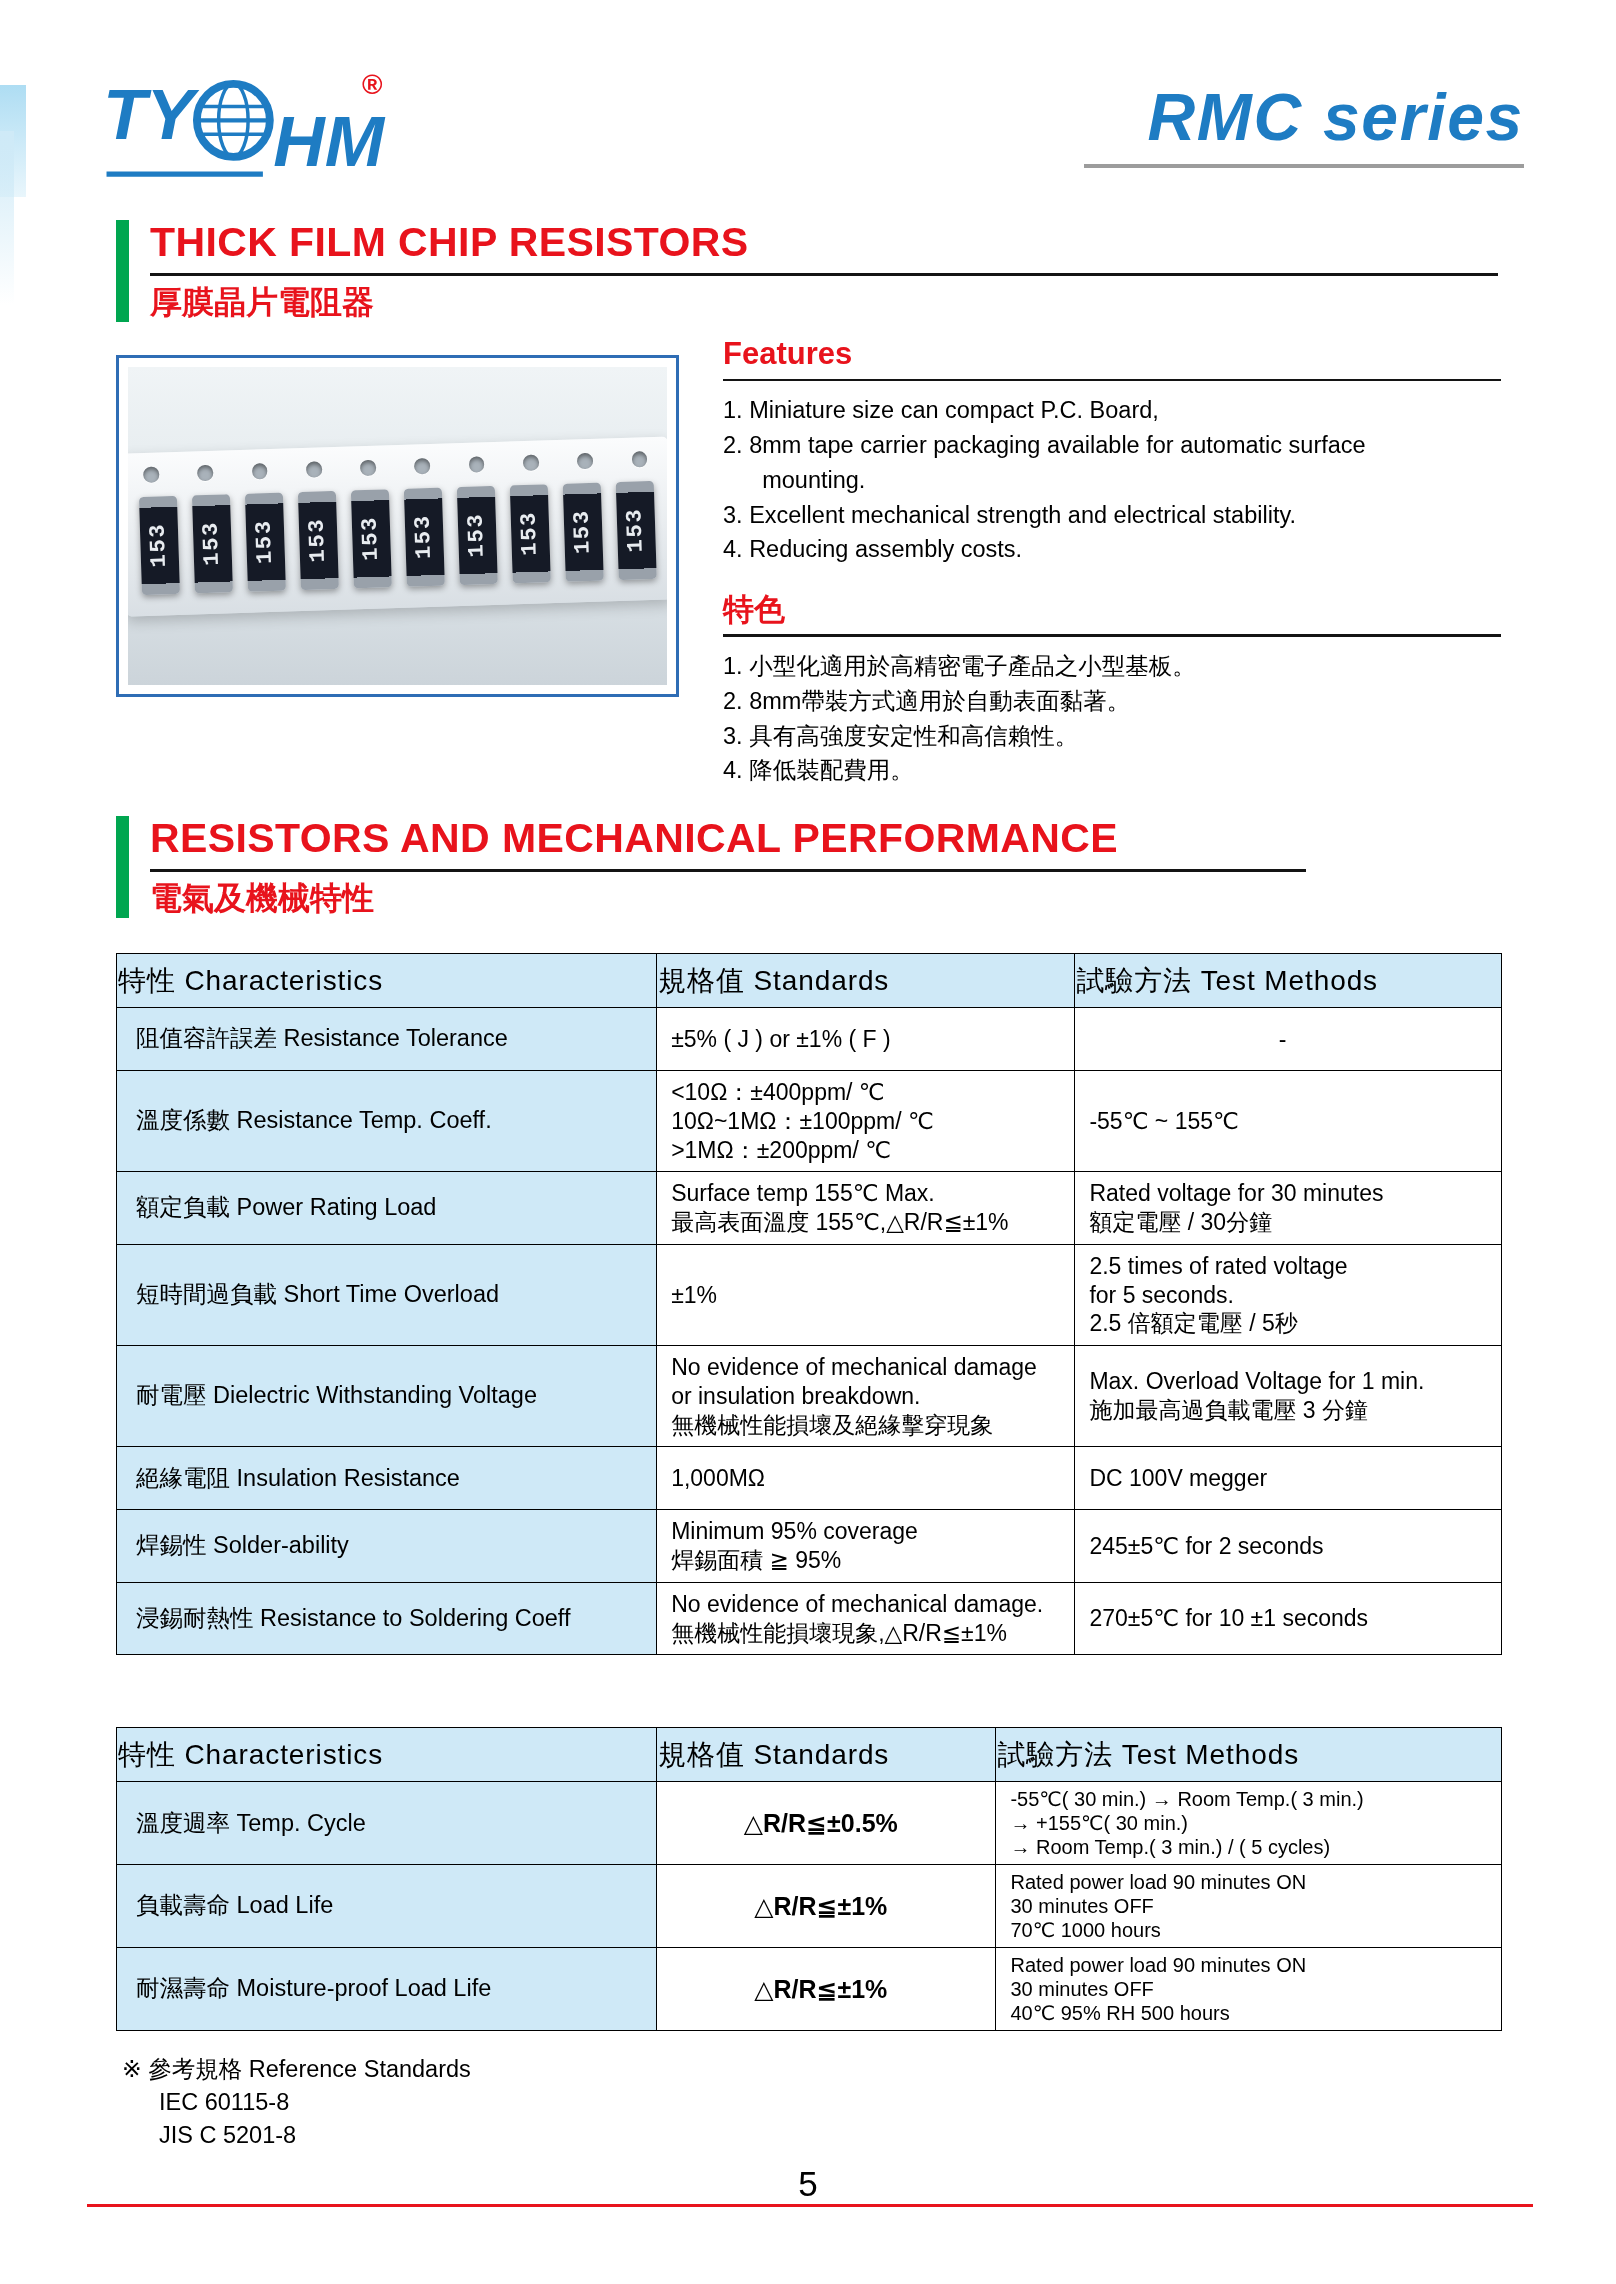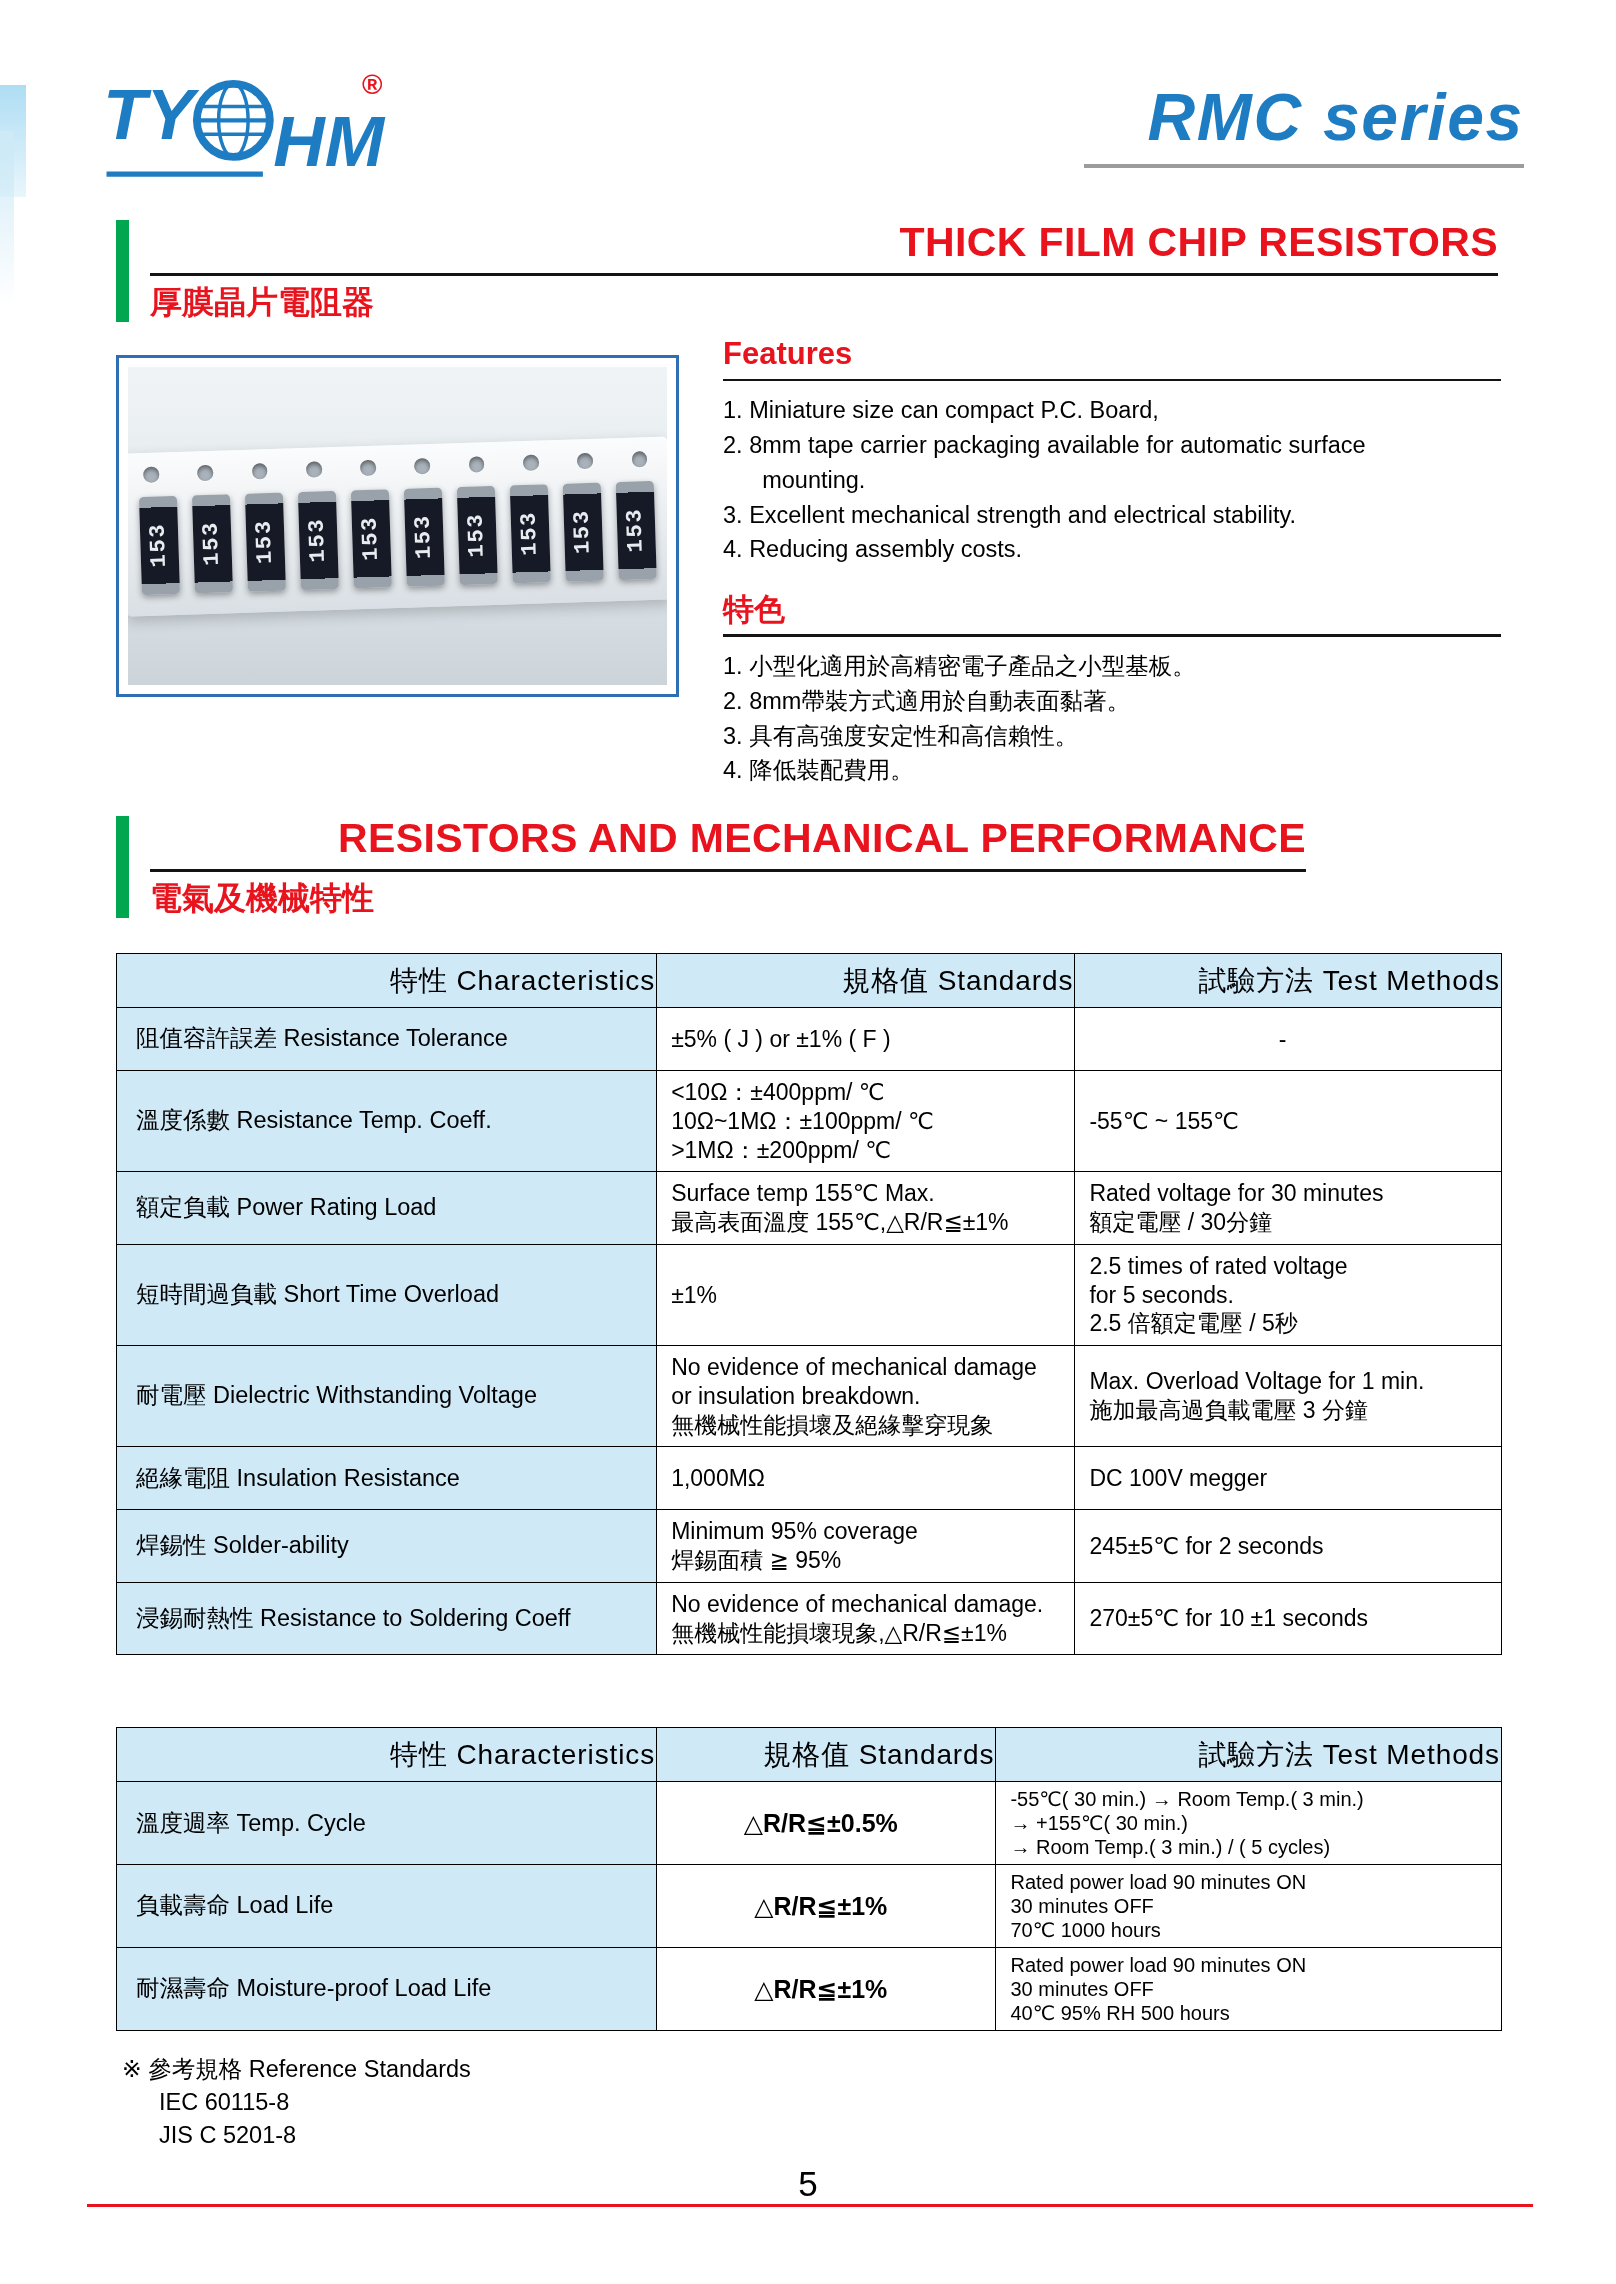--- a/index.html
+++ b/index.html
@@ -23,21 +23,21 @@
   .hdr { position: relative; height: 220px; }
   .logo { position: absolute; left: 101px; top: 63px; width: 296px; height: 139px; }
   .series-wrap { position: absolute; right: 92px; top: 84px; text-align: right; }
   .series-title { font-size: 66px; font-weight: bold; font-style: italic;
                   color: #1e7cc3; line-height: 1; letter-spacing: 1.7px; }
   .series-rule { margin-top: 14px; margin-left: auto; width: 440px; height: 4.4px; background: #9c9c9c; }
 
   
   .sec { display: flex; align-items: stretch; margin-left: 116px; }
   .sec-bar { width: 13px; background: #00a650; margin-right: 21px; flex: 0 0 13px; }
-  .sec-en { font-size: 41px; font-weight: bold; color: #e8131c; margin: 0; line-height: 1.12; letter-spacing: 0.4px; text-align: right; }
+  .sec-en { font-size: 41px; font-weight: bold; color: #e8131c; margin: 0; line-height: 1.12; letter-spacing: 0.4px; }
   .sec-rule { height: 2.6px; background: #141414; margin: 7px 0 8.7px; }
   .sec-zh { font-size: 32px; font-weight: bold; color: #e8131c; margin: 0; line-height: 1.18; }
 
   
   .intro-row { display: flex; margin: 14px 0 0 116px; }
   .photo-box { width: 563px; height: 342px; box-sizing: border-box;
                border: 3.5px solid #2f6db5; background: #fff; padding: 8.7px; margin-top: 19px; }
   .photo-scene { width: 100%; height: 100%;
                  background: linear-gradient(180deg, #f0f4f6 0%, #e0e7eb 55%, #ccd4da 100%);
                  display: flex; align-items: center; justify-content: center; overflow: hidden; }
@@ -59,21 +59,21 @@
   .feat-col { margin-left: 44px; width: 778px; }
   .red-h { color: #e8131c; font-size: 31px; font-weight: bold; margin: 0; line-height: 1.15; }
   .feat-rule { height: 2.6px; background: #141414; margin: 7px 0 12.2px; }
   .feat-item { font-size: 23.5px; line-height: 1.48; white-space: pre-wrap; }
   .zh-block { margin-top: 24.4px; }
 
   
   .spec-table { border-collapse: collapse; table-layout: fixed; width: 1386px; margin-left: 116px; }
   .spec-table th, .spec-table td { border: 1.7px solid #000; box-sizing: border-box; }
   .spec-table th { background: #cfe9f7; font-size: 28px; font-weight: normal;
-                   height: 54px; text-align: right; letter-spacing: 0.9px; }
+                   height: 54px; text-align: left; letter-spacing: 0.9px; }
   .spec-table td { height: 63px; }
   td.c1 { background: #cfe9f7; font-size: 23.5px; padding: 8.7px 10.5px 8.7px 19px; line-height: 1.25; }
   td.c2, td.c3 { background: #fff; font-size: 23px; padding: 7px 11px 7px 14px;
                  white-space: pre-line; line-height: 1.25; }
   td.center { text-align: center; padding-left: 0; }
   .t1 { margin-top: 35px; }
   .t2 { margin-top: 21px; }
   .env-table td { height: 68px; }
   .env-table td.c2 { text-align: center; font-weight: bold; font-size: 25px; padding-left: 0; }
   .env-table td.c3 { font-size: 20px; line-height: 1.22; padding-top: 4.4px; padding-bottom: 4.4px; }

